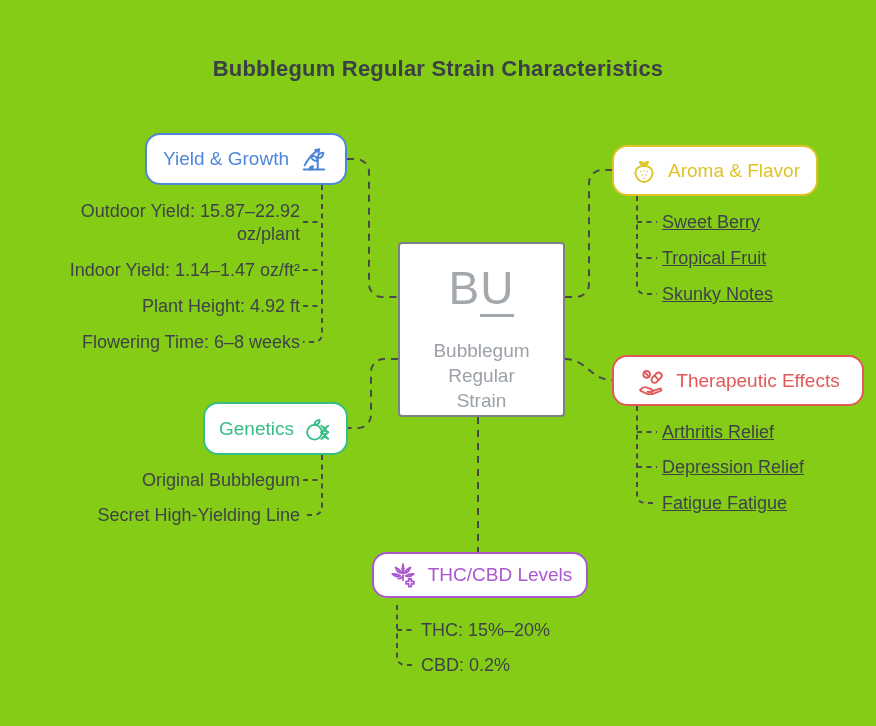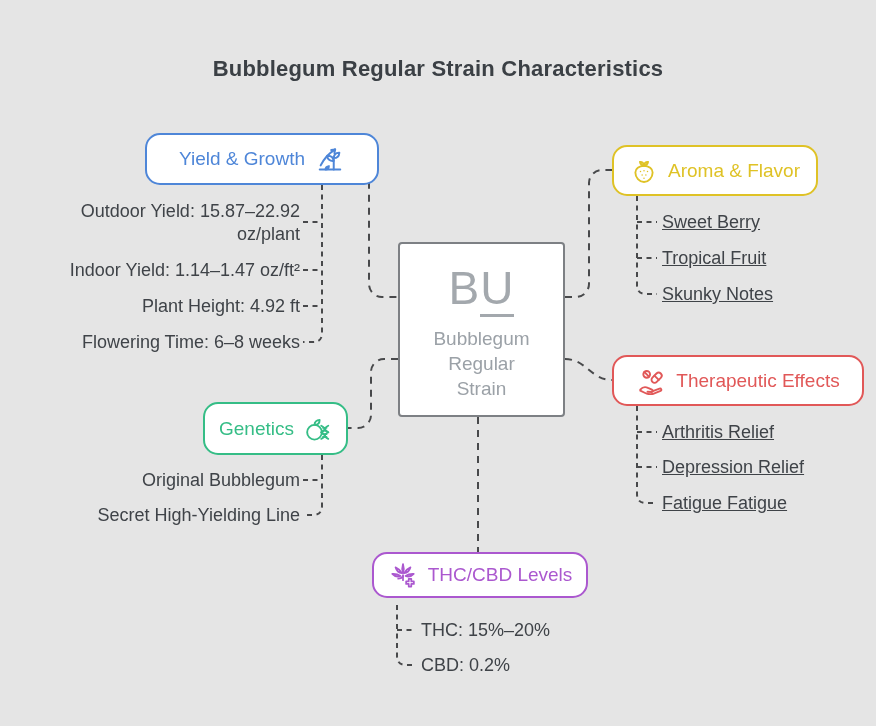--- a/index.html
+++ b/index.html
@@ -1,17 +1,17 @@
 <!DOCTYPE html>
 <html><head>
 <meta charset="utf-8">
 <style>
   html,body{margin:0;padding:0;background:#fff;}
   .canvas{
-    position:relative;width:876px;height:726px;background:#e5e5e5;
+    position:relative;width:876px;height:726px;background:#84cc16;
     font-family:"Liberation Sans",sans-serif;overflow:hidden;
   }
   .title{
     position:absolute;left:0;right:0;top:56px;margin:0;text-align:center;
     font-size:22px;font-weight:700;color:#3b4045;letter-spacing:.2px;
   }
   svg.connectors{position:absolute;left:0;top:0;pointer-events:none;}
   .main-conn{stroke:#48494b;stroke-width:2;fill:none;stroke-dasharray:7 6;}
   .sub-conn{stroke:#48494b;stroke-width:2;fill:none;stroke-dasharray:5 4.5;}
   .branch-box{
@@ -35,21 +35,21 @@
   .center-node{
     position:absolute;left:398px;top:242px;width:167px;height:175px;
     box-sizing:border-box;border:2px solid #7d8084;border-radius:4px;
     background:#fff;display:flex;flex-direction:column;align-items:center;
   }
   .logo{
     margin-top:20px;font-size:46px;font-weight:200;color:#a3a8ad;
     line-height:1.08;letter-spacing:1px;
   }
   .logo .u{display:inline-block;border-bottom:3px solid #a3a8ad;padding-bottom:3px;line-height:1;}
-  .center-name{margin-top:9px;font-size:19px;color:#9ba1a7;line-height:25px;text-align:center;}
+  .center-name{margin-top:21px;font-size:19px;color:#9ba1a7;line-height:25px;text-align:center;}
 </style>
 </head>
 <body>
 
 <div class="canvas">
 
   <svg class="connectors" width="876" height="726" viewBox="0 0 876 726">
 
     <path class="main-conn" d="M347,159 H356 A13,13 0 0 1 369,172 V284 A13,13 0 0 0 382,297 H398"></path>
     <path class="main-conn" d="M565,297 H576 A13,13 0 0 0 589,284 V183 A13,13 0 0 1 602,170 H612"></path>
@@ -81,21 +81,21 @@
 
   <div class="center-node">
     <div class="logo"><span>B</span><span class="u">U</span></div>
     <div class="center-name">
       <div>Bubblegum</div>
       <div>Regular</div>
       <div>Strain</div>
     </div>
   </div>
 
-  <div class="branch-box c-blue" style="left:145px;top:133px;width:234px;height:52px;">
+  <div class="branch-box c-blue" style="left:145px;top:133px;width:202px;height:52px;">
     <span>Yield &amp; Growth</span>
     <span class="bicon">
       <svg width="30" height="28" viewBox="0 0 24 24" stroke="currentColor" fill="none" stroke-width="1.7" stroke-linecap="round" stroke-linejoin="round">
         <path d="M3.2 21h17.6"></path>
         <path d="M15.2 21v-8.6"></path>
         <path d="M15.2 13.6c-3.3.4-5.3-1.3-5.6-4.4 3.2-.2 5.2 1.4 5.6 4.4z"></path>
         <path d="M15.2 11.2c2.8 0 4.6-1.7 4.8-4.6-2.9-.1-4.6 1.5-4.8 4.6z"></path>
         <path d="M8.2 21c-.1-1.7 1-2.8 2.8-2.9.1 1.7-1 2.8-2.8 2.9z"></path>
         <path d="M4 17.5C6.8 11.8 10.6 7.6 16.4 3.8"></path>
         <path d="M16.4 3.8l-3.3.5"></path>

